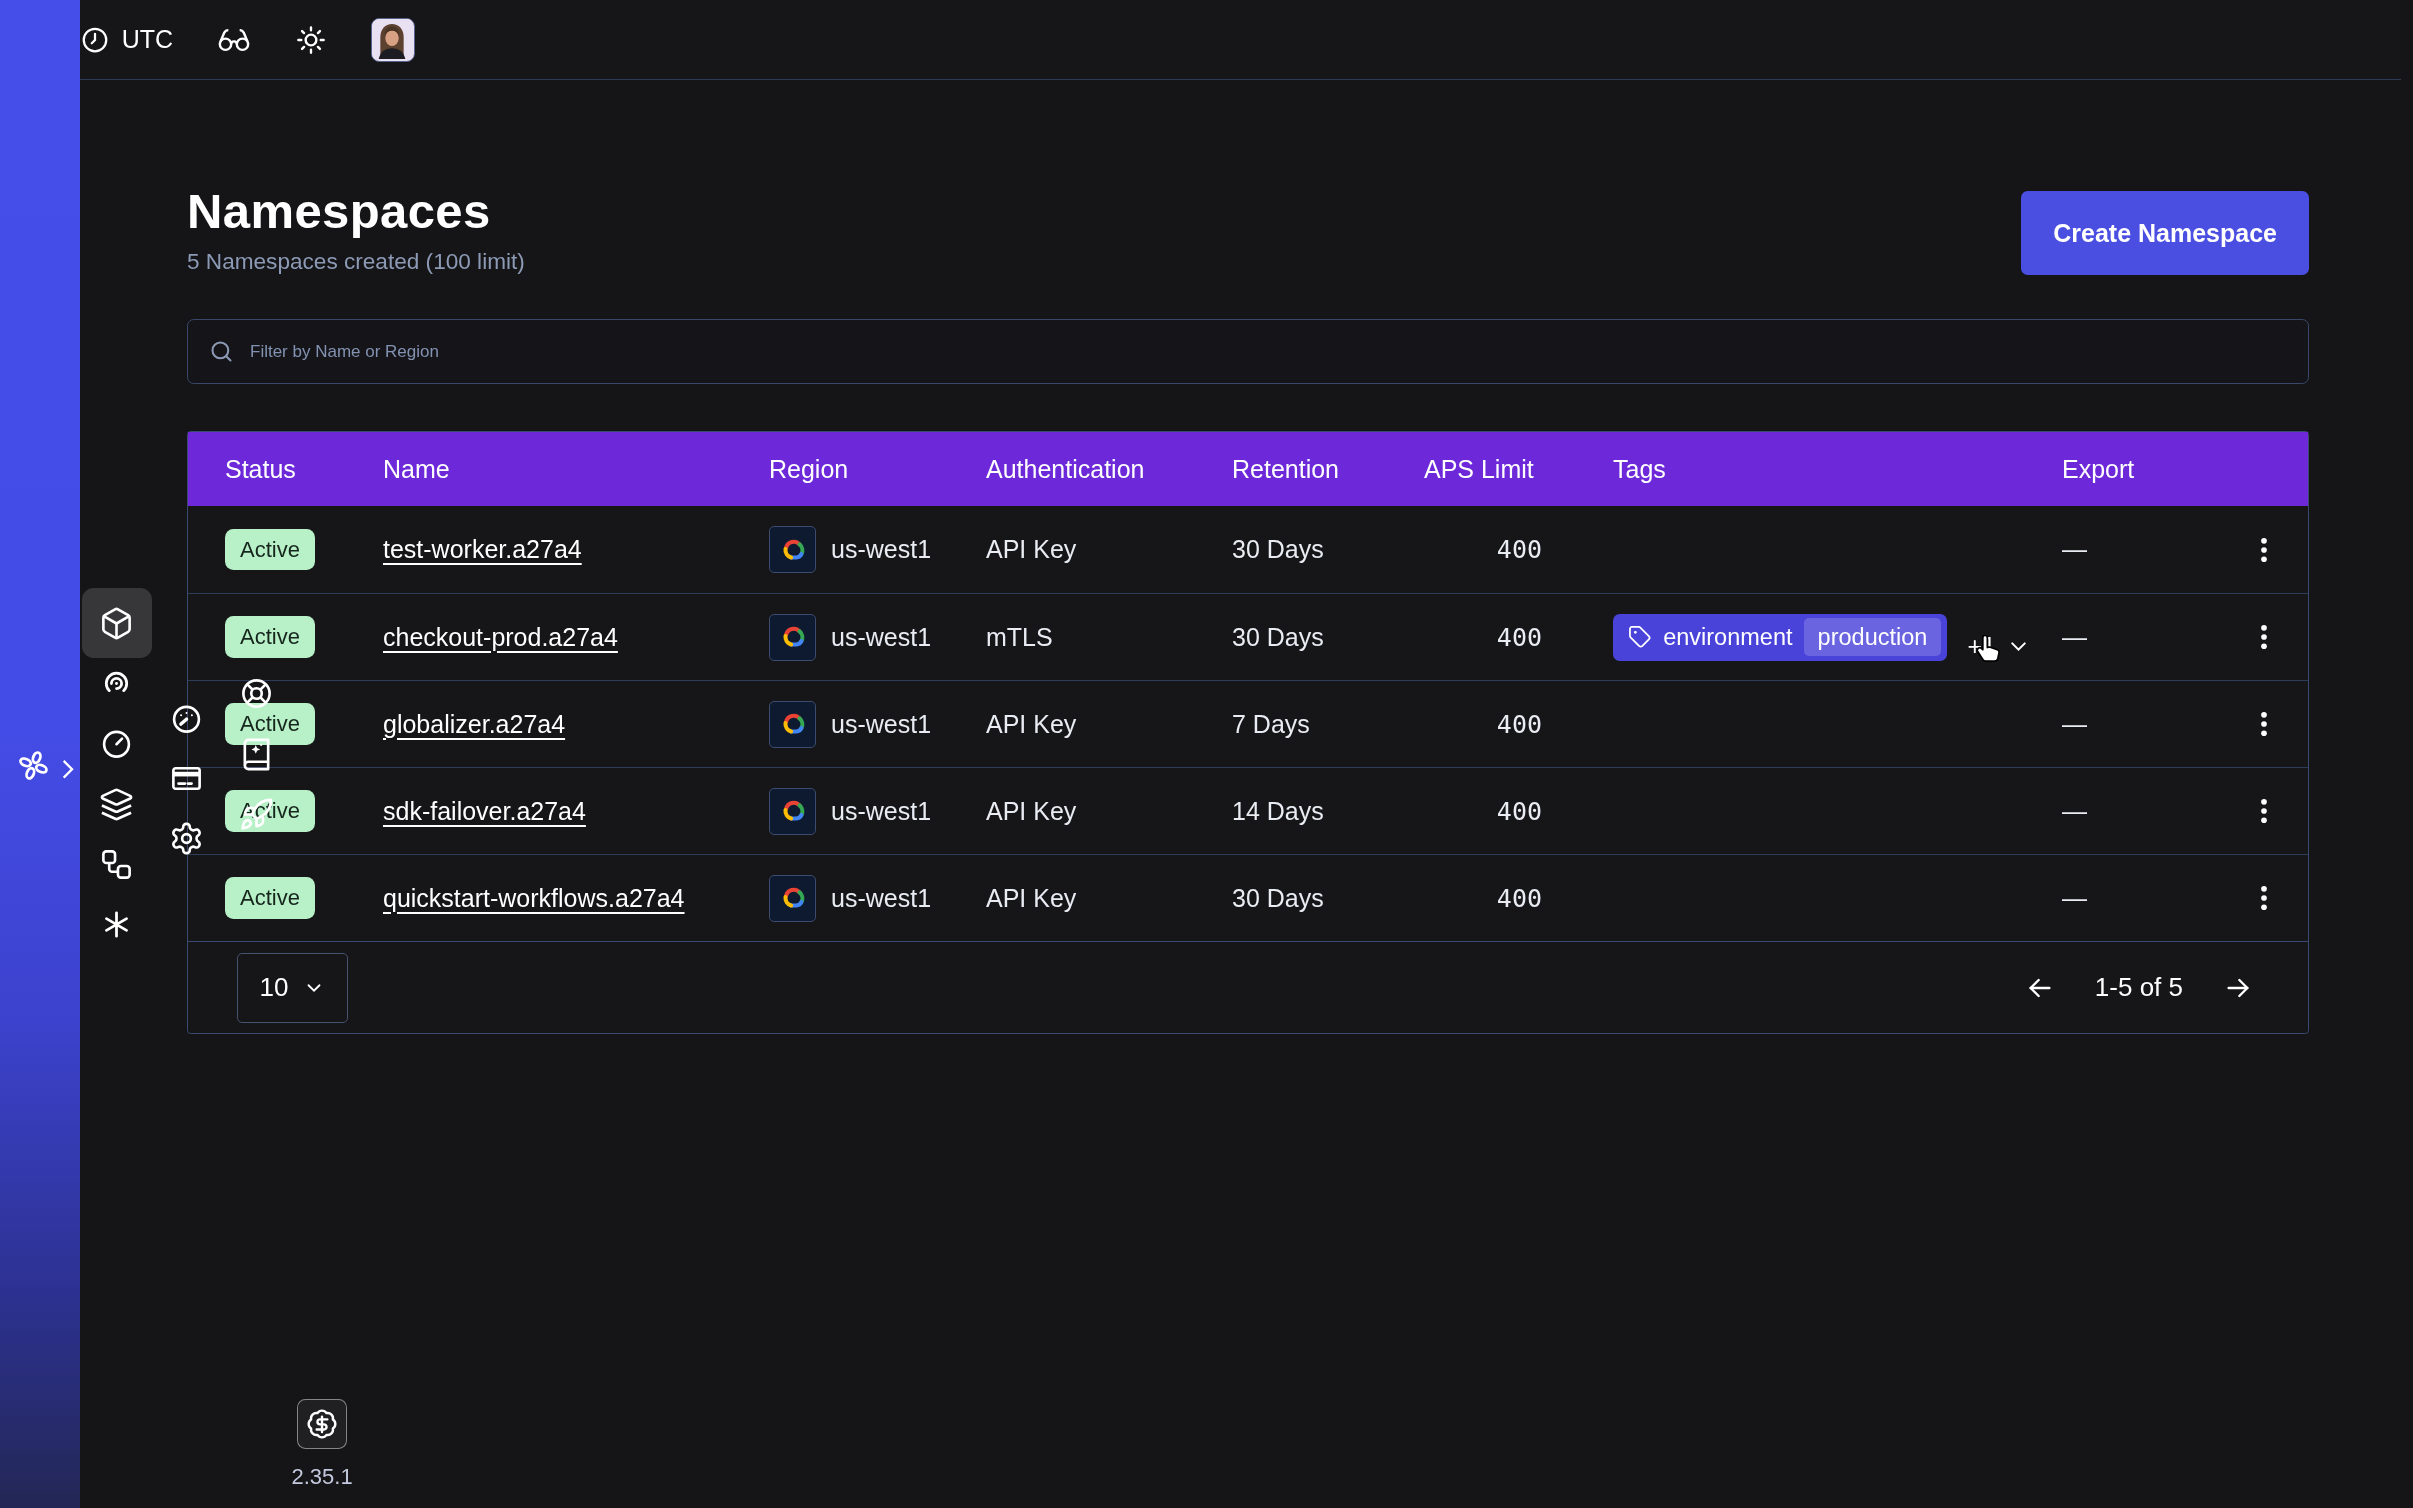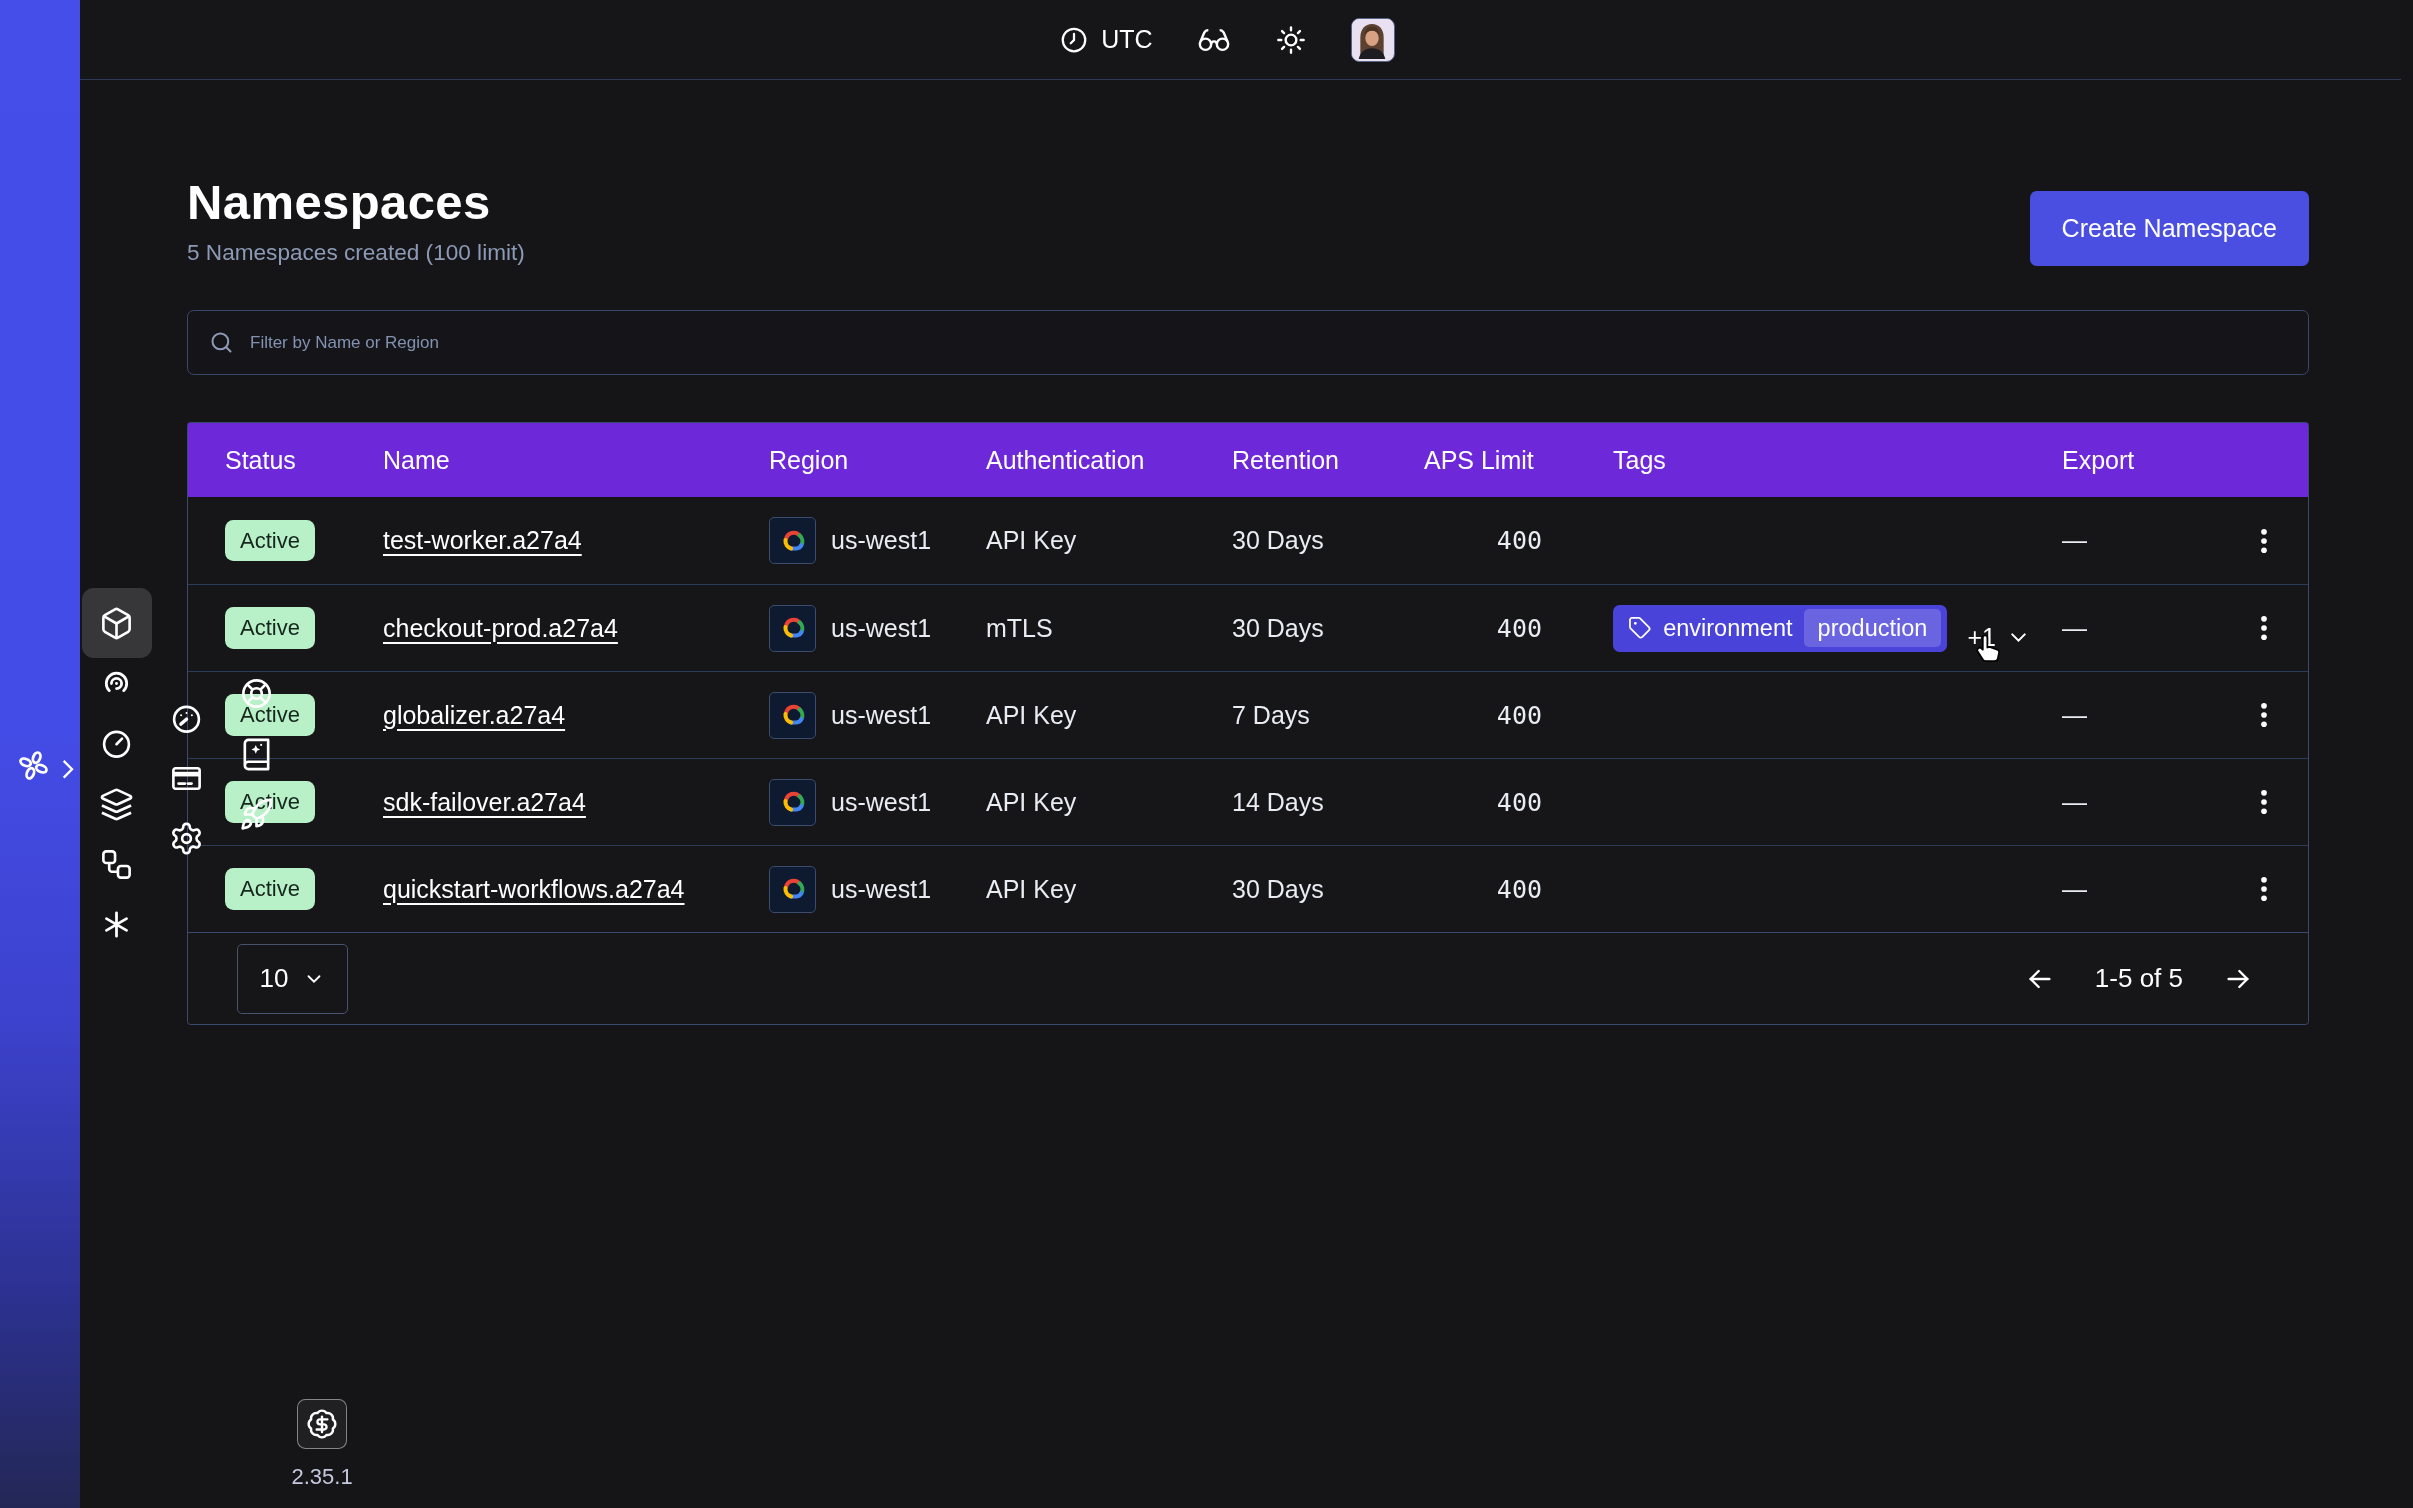--- a/index.html
+++ b/index.html
@@ -21,33 +21,33 @@
     border-radius:11.7px; color:#fff; margin:-18.4px 0; }
   .nav-item.active { background:rgba(255,255,255,.15); }
   .sb-divider { width:80px; height:1.7px; background:rgba(0,0,0,.28); margin:34px 0 28.5px; }
   .sb-bottom { margin-top:auto; display:flex; flex-direction:column; align-items:center; }
   .plan-btn { width:50px; height:50px; border:1.7px solid rgba(255,255,255,.45); border-radius:8.4px;
     display:flex; align-items:center; justify-content:center; color:#fff; background:rgba(255,255,255,.05); }
   .version { font-size:22px; color:#c3c8de; margin:15px 0 18.4px; }
 
   
   .topbar { position:absolute; left:80px; right:12px; top:0; height:80px; background:#161619;
-    border-bottom:1.7px solid #2d3b59; display:flex; align-items:center; justify-content:center;
+    border-bottom:1.7px solid #2d3b59; display:flex; align-items:center; justify-content:flex-start;
     padding-right:27px; gap:44px; z-index:5; }
   .tz { display:flex; align-items:center; gap:11.7px; color:#fff; font-size:25px; }
   .icon-btn { color:#fff; }
   .avatar { width:44px; height:44px; border-radius:8.4px; border:1.7px solid #54648a; overflow:hidden; background:#e9e0f2; }
 
   
   .content { position:absolute; left:80px; top:80px; right:0; padding:91px 104px 0 107px; }
   .page-head { display:flex; justify-content:space-between; align-items:flex-end; }
   .page-title { font-size:49px; font-weight:600; color:#fff; letter-spacing:0.4px; }
   .page-sub { font-size:22.6px; color:#8c9ab6; margin-top:10px; }
-  .create-btn { margin-top:20px; height:75px; padding:0 32px; background:#4a4fe2; color:#fff;
-    font-size:25px; font-weight:400; border:none; border-radius:6.7px; font-family:inherit; }
+  .create-btn { margin-top:20px; height:84px; padding:0 32px; background:#4a4fe2; color:#fff;
+    font-size:25px; font-weight:700; border:none; border-radius:6.7px; font-family:inherit; }
 
   .search { margin-top:44px; height:65px; border:1.7px solid #39476a; border-radius:6.7px;
     display:flex; align-items:center; gap:15px; padding:0 20px; background:#151519; }
   .search input { flex:1; background:transparent; border:none; outline:none; color:#e9ecf2;
     font-size:17px; font-family:inherit; }
   .search input::placeholder { color:#8292b0; }
   .search .sicon { color:#8c9ab6; }
 
   
   .table { margin-top:47px; border:1.7px solid #3a4a6e; border-radius:3.4px; background:#161619; }

